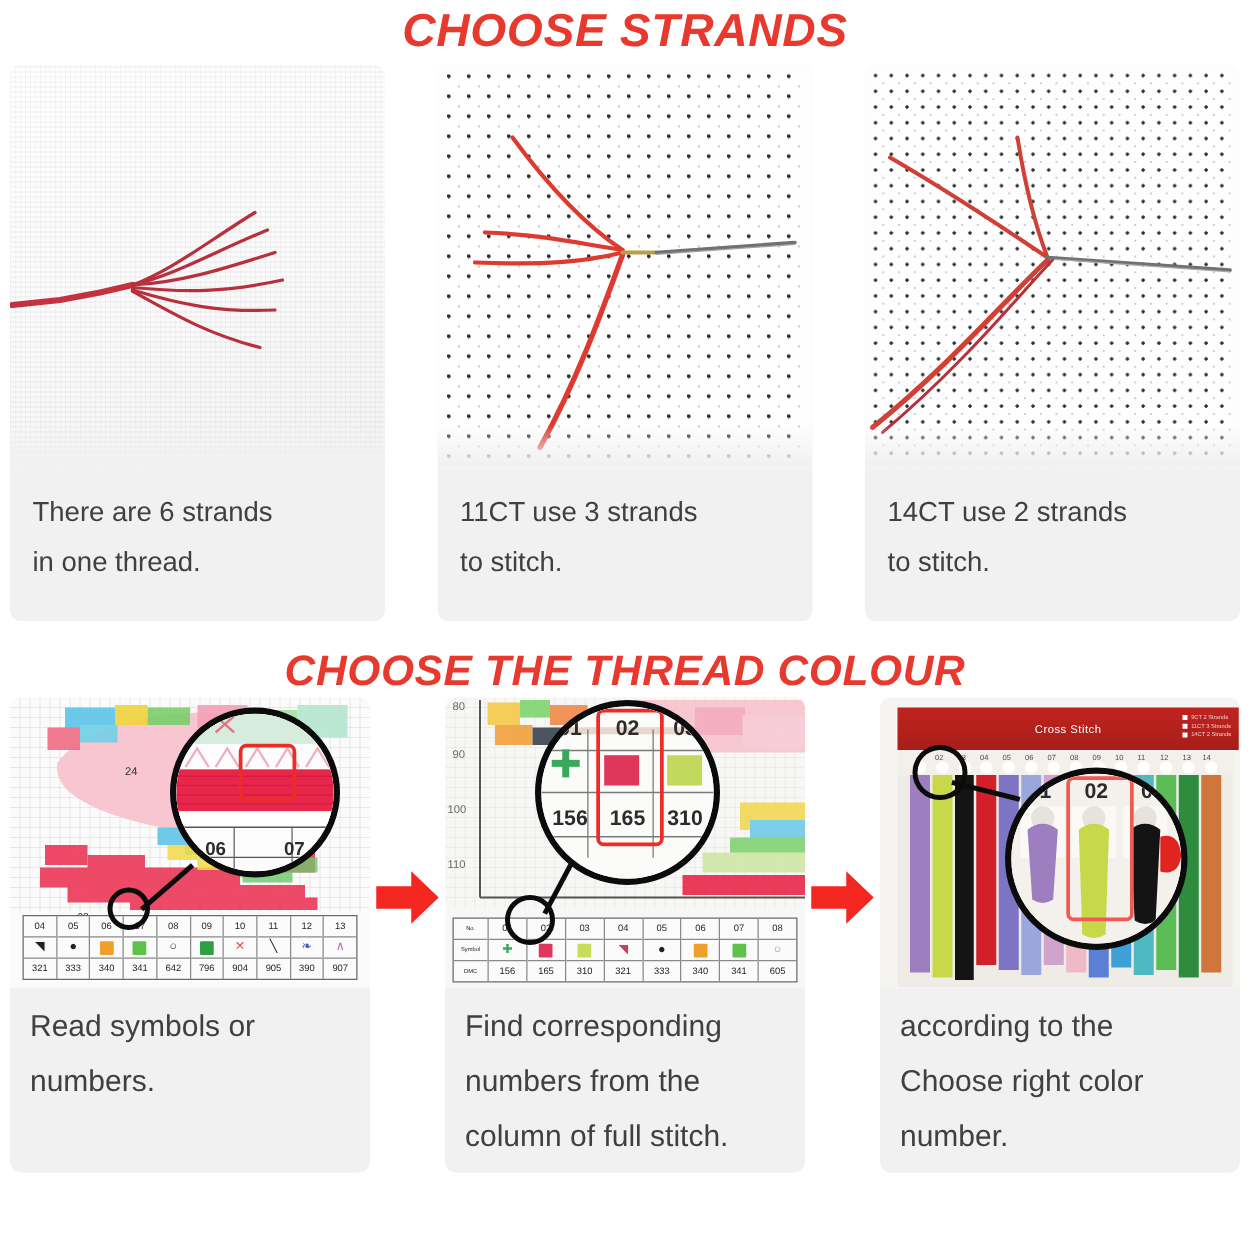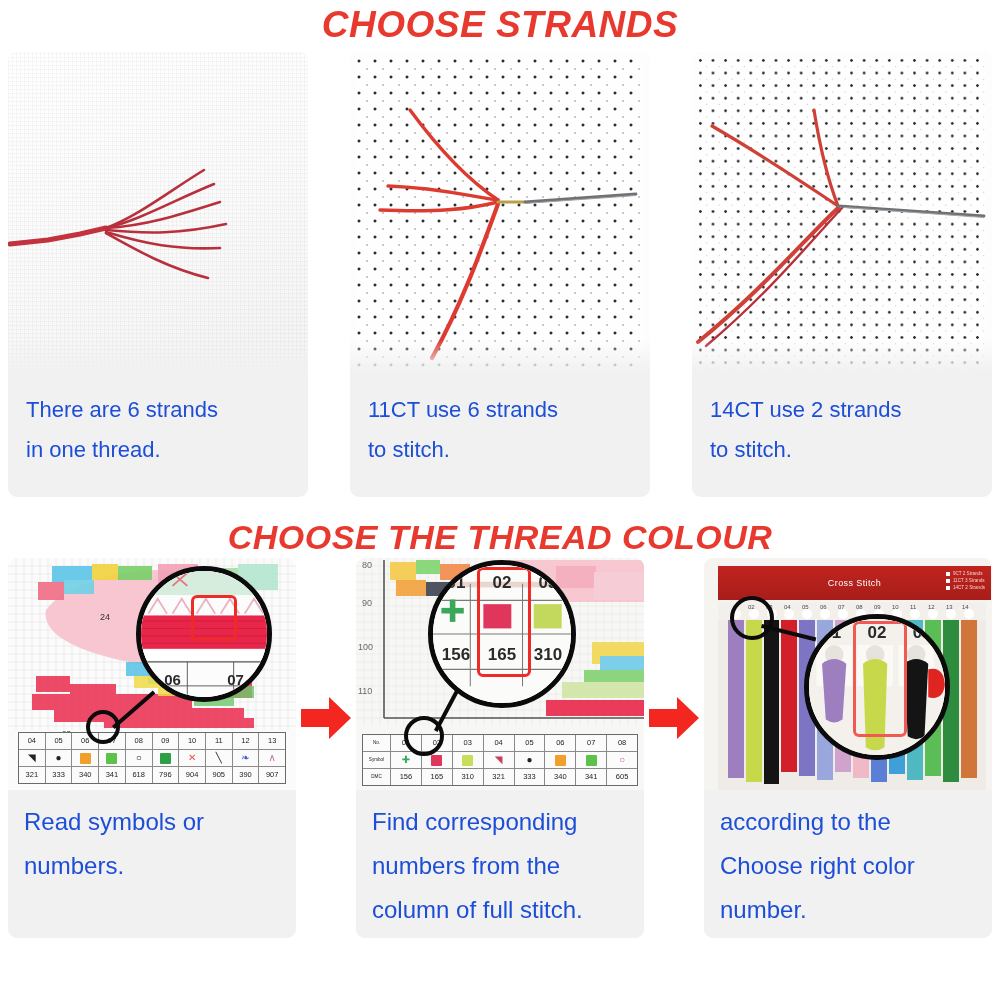--- a/index.html
+++ b/index.html
@@ -61,21 +61,21 @@
     width: 100%;
     position: relative;
     overflow: hidden;
     background: #fdfdfd;
   }
   .card-top .card-photo { height: 322px; }
   .card-bottom .card-photo { height: 232px; }
 
   .card-caption {
     padding: 16px 14px 8px 18px;
-    color: #1d4ed8;
+    color: #404040;
     font-size: 22px;
     line-height: 40px;
     font-family: "Liberation Sans", sans-serif;
     background: #f1f1f1;
   }
   .card-bottom .card-caption {
     font-size: 24px;
     line-height: 44px;
     padding: 10px 10px 6px 16px;
   }
@@ -257,21 +257,21 @@
             <path d="M148 150 C 116 158, 86 160, 30 158"></path>
             <path d="M148 152 C 132 196, 112 252, 82 306" stroke-width="4.2"></path>
           </g>
           <path d="M148 150 L 175 150" stroke="#b8a04a" stroke-width="3.2" stroke-linecap="round" fill="none"></path>
           <path d="M175 150 L 286 142" stroke="#6f7275" stroke-width="2.8" stroke-linecap="round" fill="none"></path>
           <path d="M175 151.5 L 286 143.5" stroke="#9ea2a6" stroke-width="1" fill="none"></path>
         </svg>
         <div class="fade-bottom"></div>
       </div>
       <div class="card-caption">
-        <span class="cl">11CT use 6 strands</span>
+        <span class="cl">11CT use 3 strands</span>
         <span class="cl">to stitch.</span>
       </div>
     </div>
 
     <div class="card card-top">
       <div class="card-photo">
         <div class="fabric-aida fine"></div>
         <svg class="photo-svg" viewBox="0 0 300 322" preserveAspectRatio="none">
           <g fill="none" stroke="#cf4036" stroke-width="3.2" stroke-linecap="round">
             <path d="M122 58 C 128 96, 136 128, 146 154"></path>
@@ -363,21 +363,21 @@
           <div class="legend-col">
             <div class="legend-cell">07</div>
             <div class="legend-cell">
                 <i class="sw" style="background:#5cc24a"></i>
               </div>
             <div class="legend-cell">341</div>
           </div>
           <div class="legend-col">
             <div class="legend-cell">08</div>
             <div class="legend-cell legend-sym">○</div>
-            <div class="legend-cell">618</div>
+            <div class="legend-cell">642</div>
           </div>
           <div class="legend-col">
             <div class="legend-cell">09</div>
             <div class="legend-cell">
                 <i class="sw" style="background:#2f9e44"></i>
               </div>
             <div class="legend-cell">796</div>
           </div>
           <div class="legend-col">
             <div class="legend-cell">10</div>

